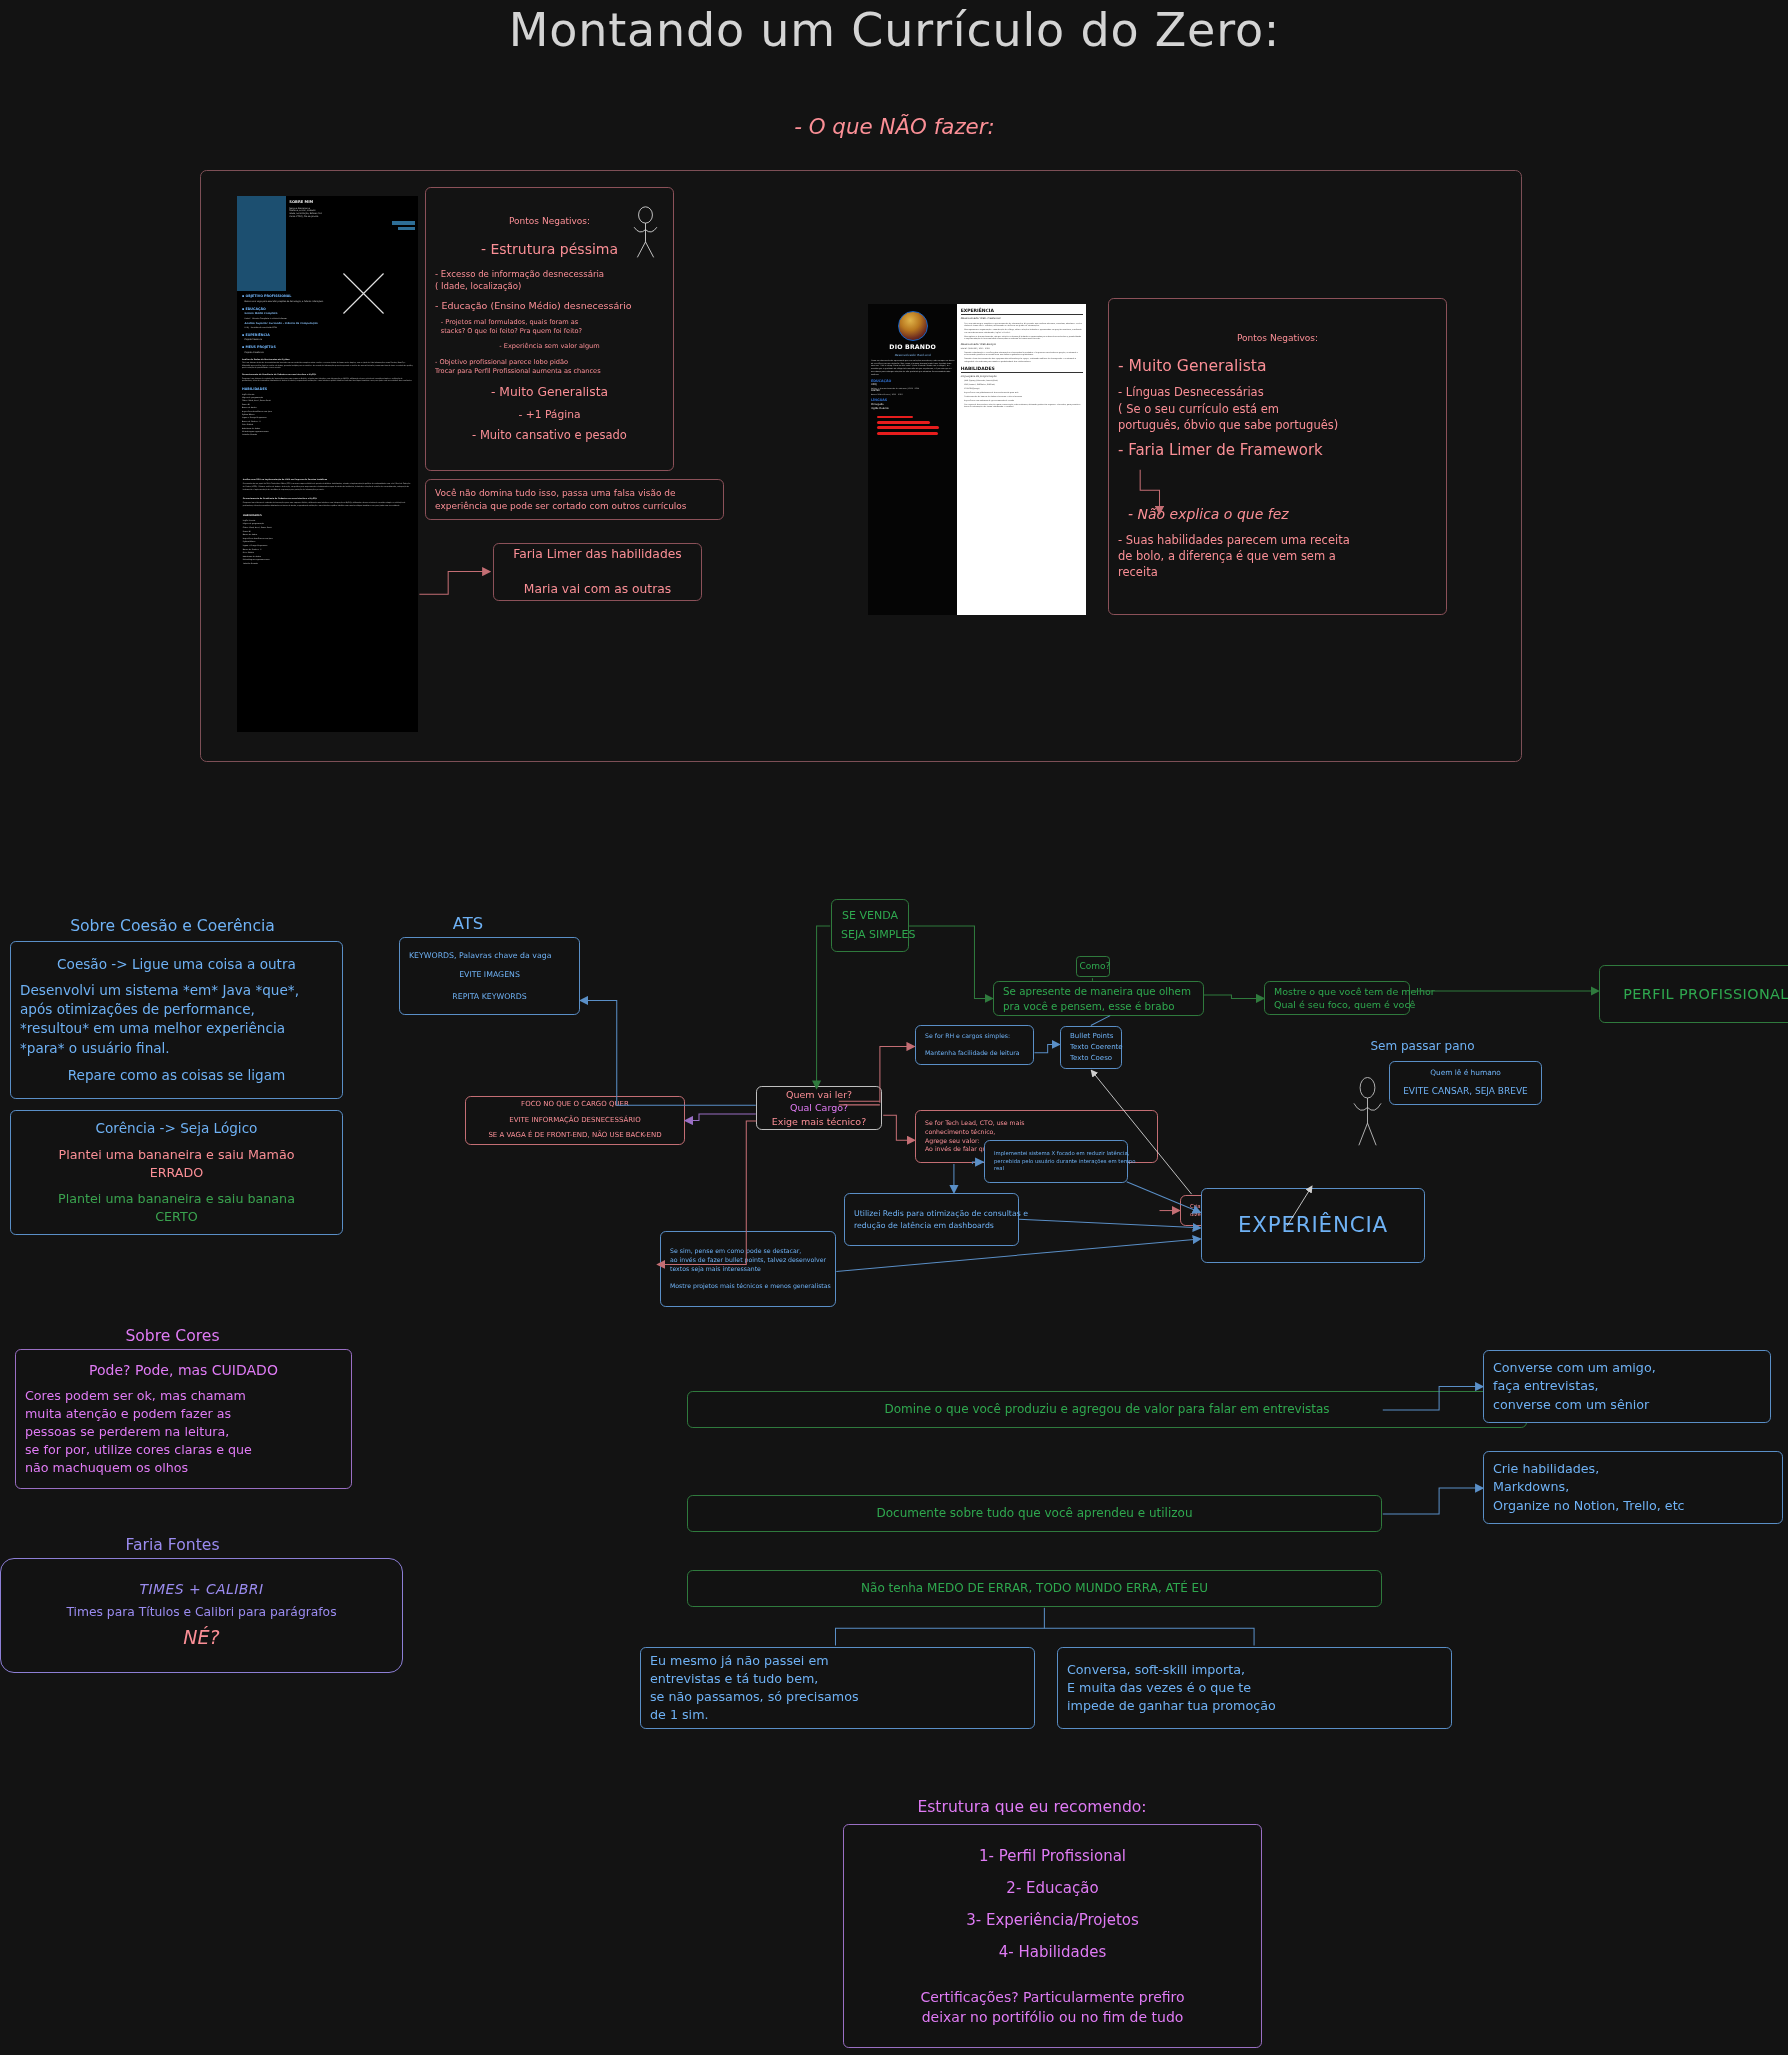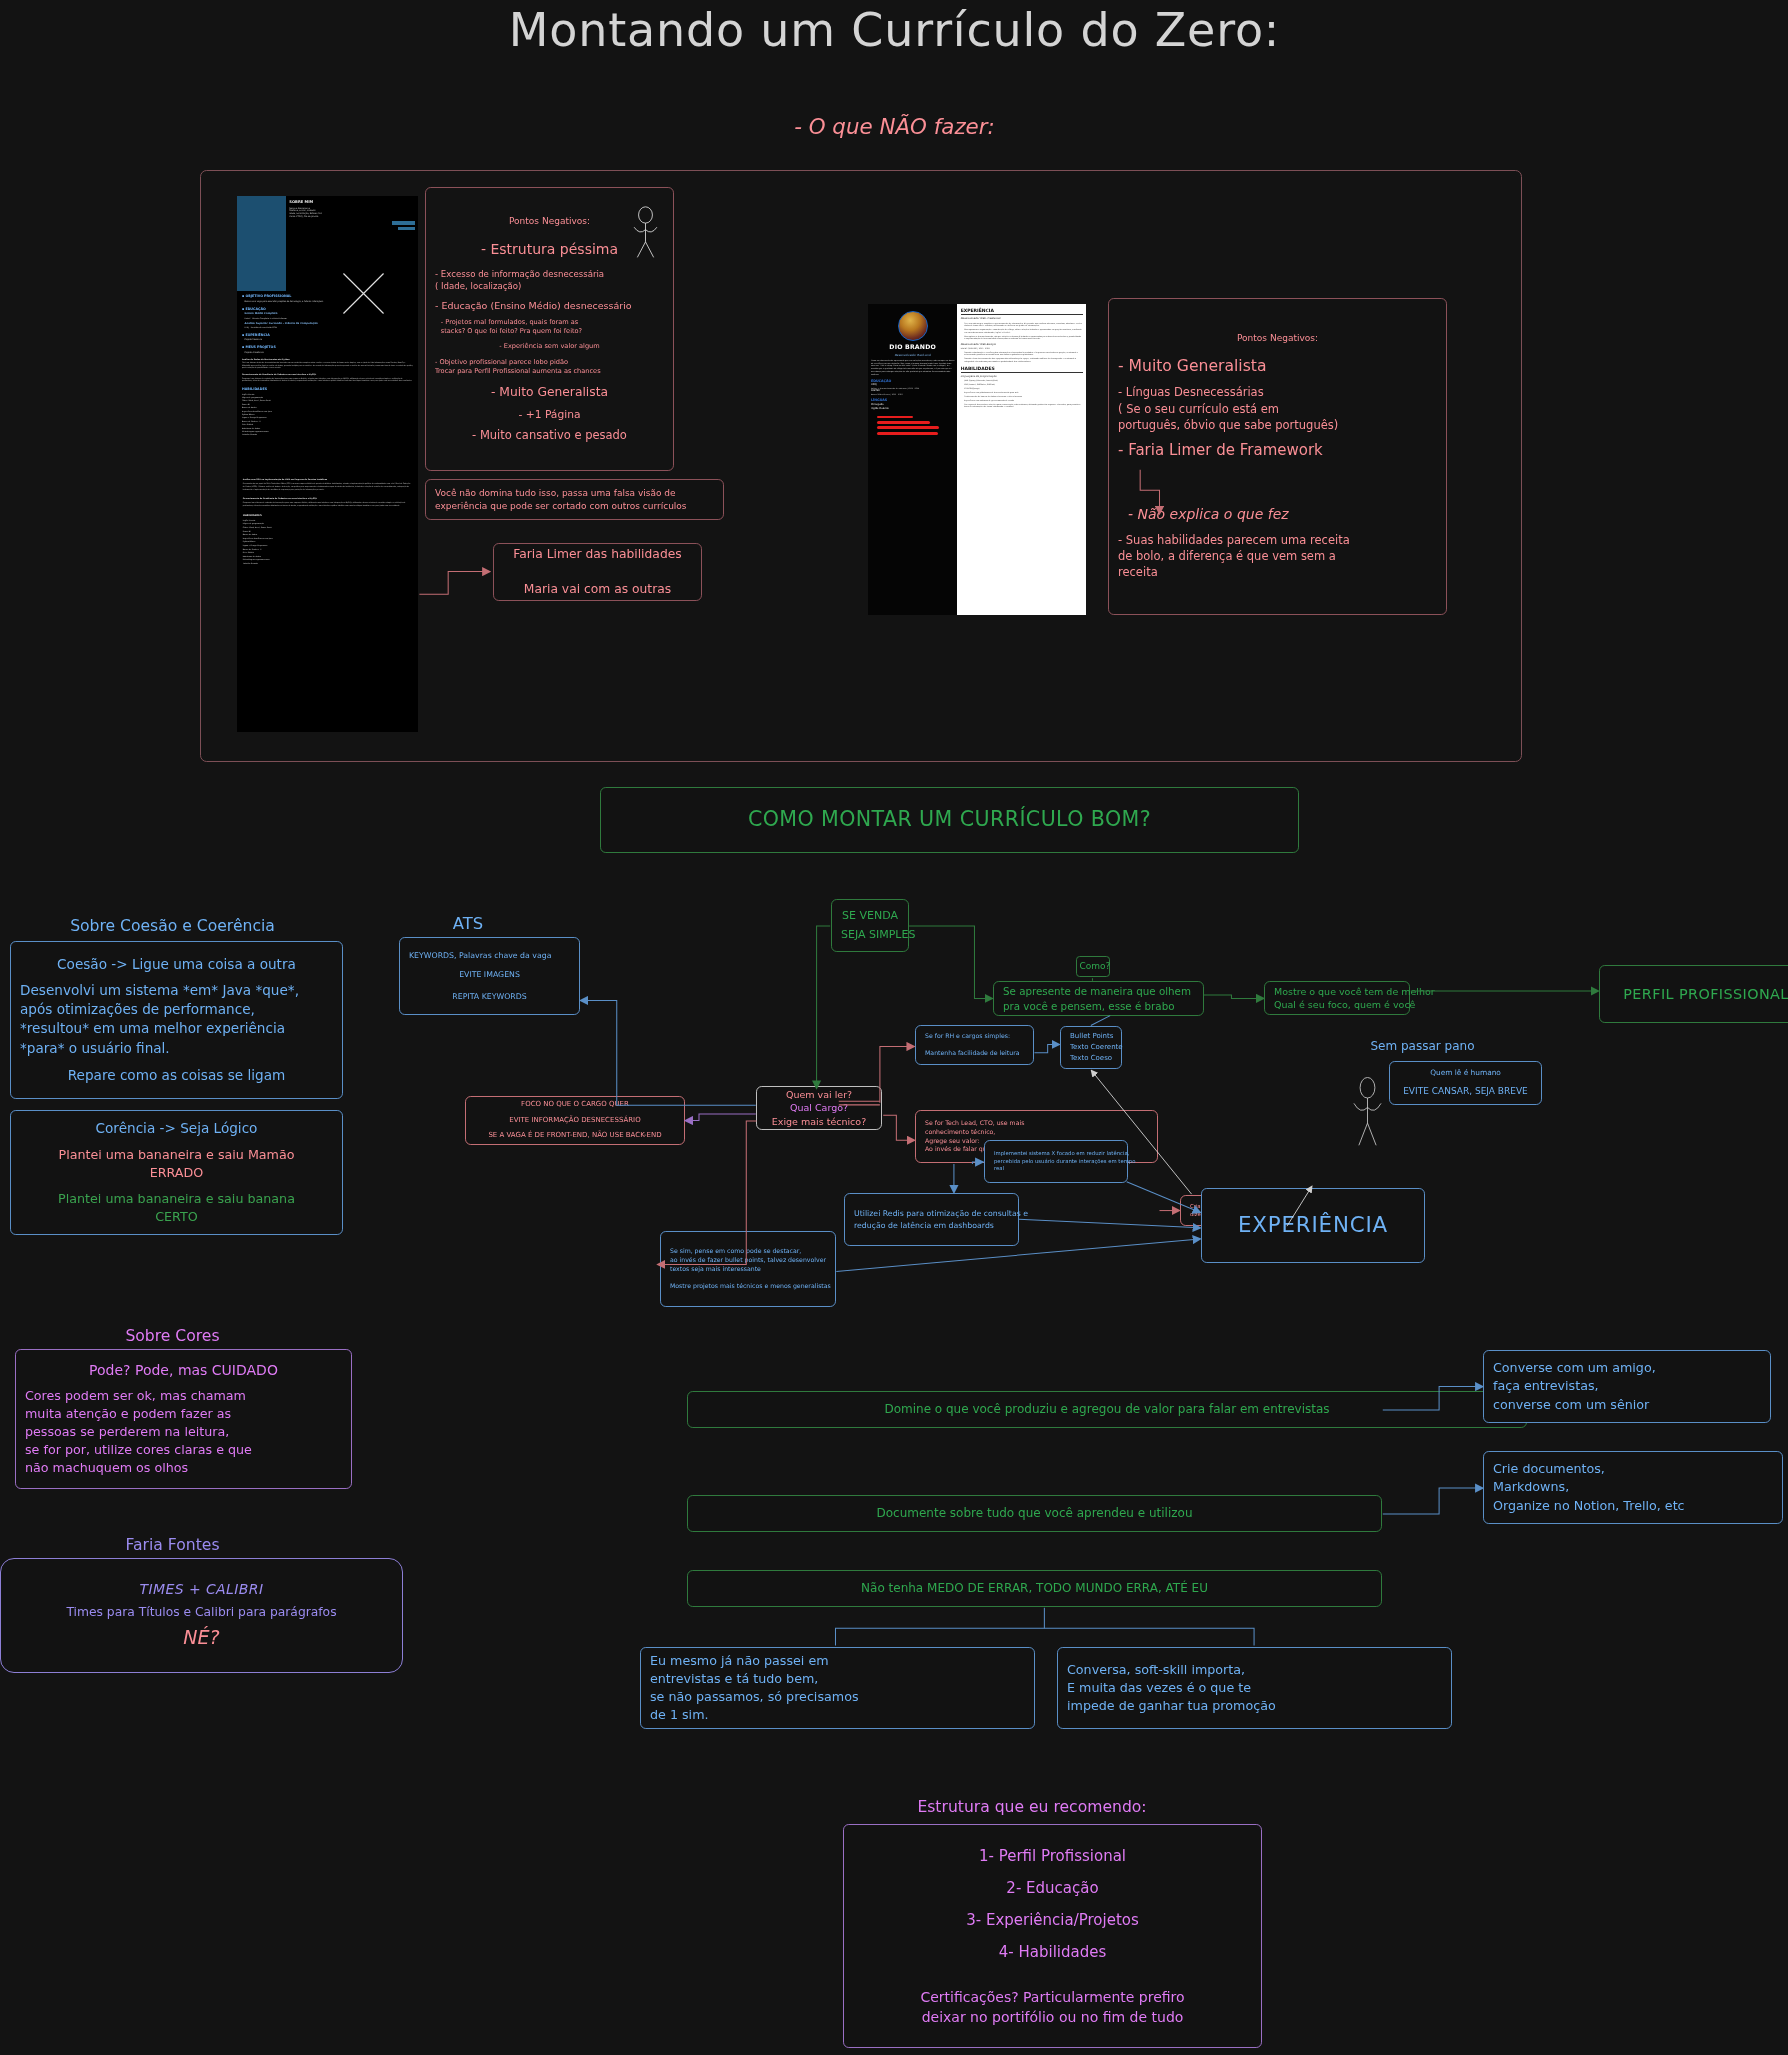--- a/index.html
+++ b/index.html
@@ -281,23 +281,20 @@
     <div class="ln left" style="font-size:9px;">Você não domina tudo isso, passa uma falsa visão de
 experiência que pode ser cortado com outros currículos</div>
   </div>
 
   <div class="node red" style="left:493px; top:543px; width:209px; height:58px; border-color:#8c5159;">
     <div class="ln center" style="font-size:12.3px;">Faria Limer das habilidades
 
 Maria vai com as outras</div>
   </div>
 
-  <div class="node green center" style="left:600px; top:787px; width:699px; height:66px; border-color:#2f7a3d;">
-    <div class="ln" style="font-size:20.6px;letter-spacing:0.4px;">COMO MONTAR UM CURRÍCULO BOM?</div>
-  </div>
 
   <div class="sectlabel blue hand" style="left:0px; top:917px; width:345px; color:#6fb2f5;">Sobre Coesão e Coerência</div>
 
   <div class="node blue" style="left:10px; top:941px; width:333px; height:158px;">
     <div class="ln center" style="font-size:13.6px;">Coesão -&gt; Ligue uma coisa a outra</div>
     <div class="ln left" style="font-size:13.6px;margin-top:6.6px;">Desenvolvi um sistema *em* Java *que*,
 após otimizações de performance,
 *resultou* em uma melhor experiência
 *para* o usuário final.</div>
     <div class="ln center" style="font-size:13.6px;margin-top:8.2px;">Repare como as coisas se ligam</div>
@@ -446,21 +443,21 @@
     <div class="ln" style="font-size:12px;">Não tenha MEDO DE ERRAR, TODO MUNDO ERRA, ATÉ EU</div>
   </div>
 
   <div class="node blue" style="left:1483px; top:1350px; width:288px; height:73px;">
     <div class="ln left" style="font-size:12.7px;">Converse com um amigo,
 faça entrevistas,
 converse com um sênior</div>
   </div>
 
   <div class="node blue" style="left:1483px; top:1451px; width:300px; height:73px;">
-    <div class="ln left" style="font-size:12.7px;">Crie documentos,
+    <div class="ln left" style="font-size:12.7px;">Crie habilidades,
 Markdowns,
 Organize no Notion, Trello, etc</div>
   </div>
 
   <div class="node blue" style="left:640px; top:1647px; width:395px; height:82px;">
     <div class="ln left" style="font-size:12.7px;">Eu mesmo já não passei em
 entrevistas e tá tudo bem,
 se não passamos, só precisamos
 de 1 sim.</div>
   </div>

